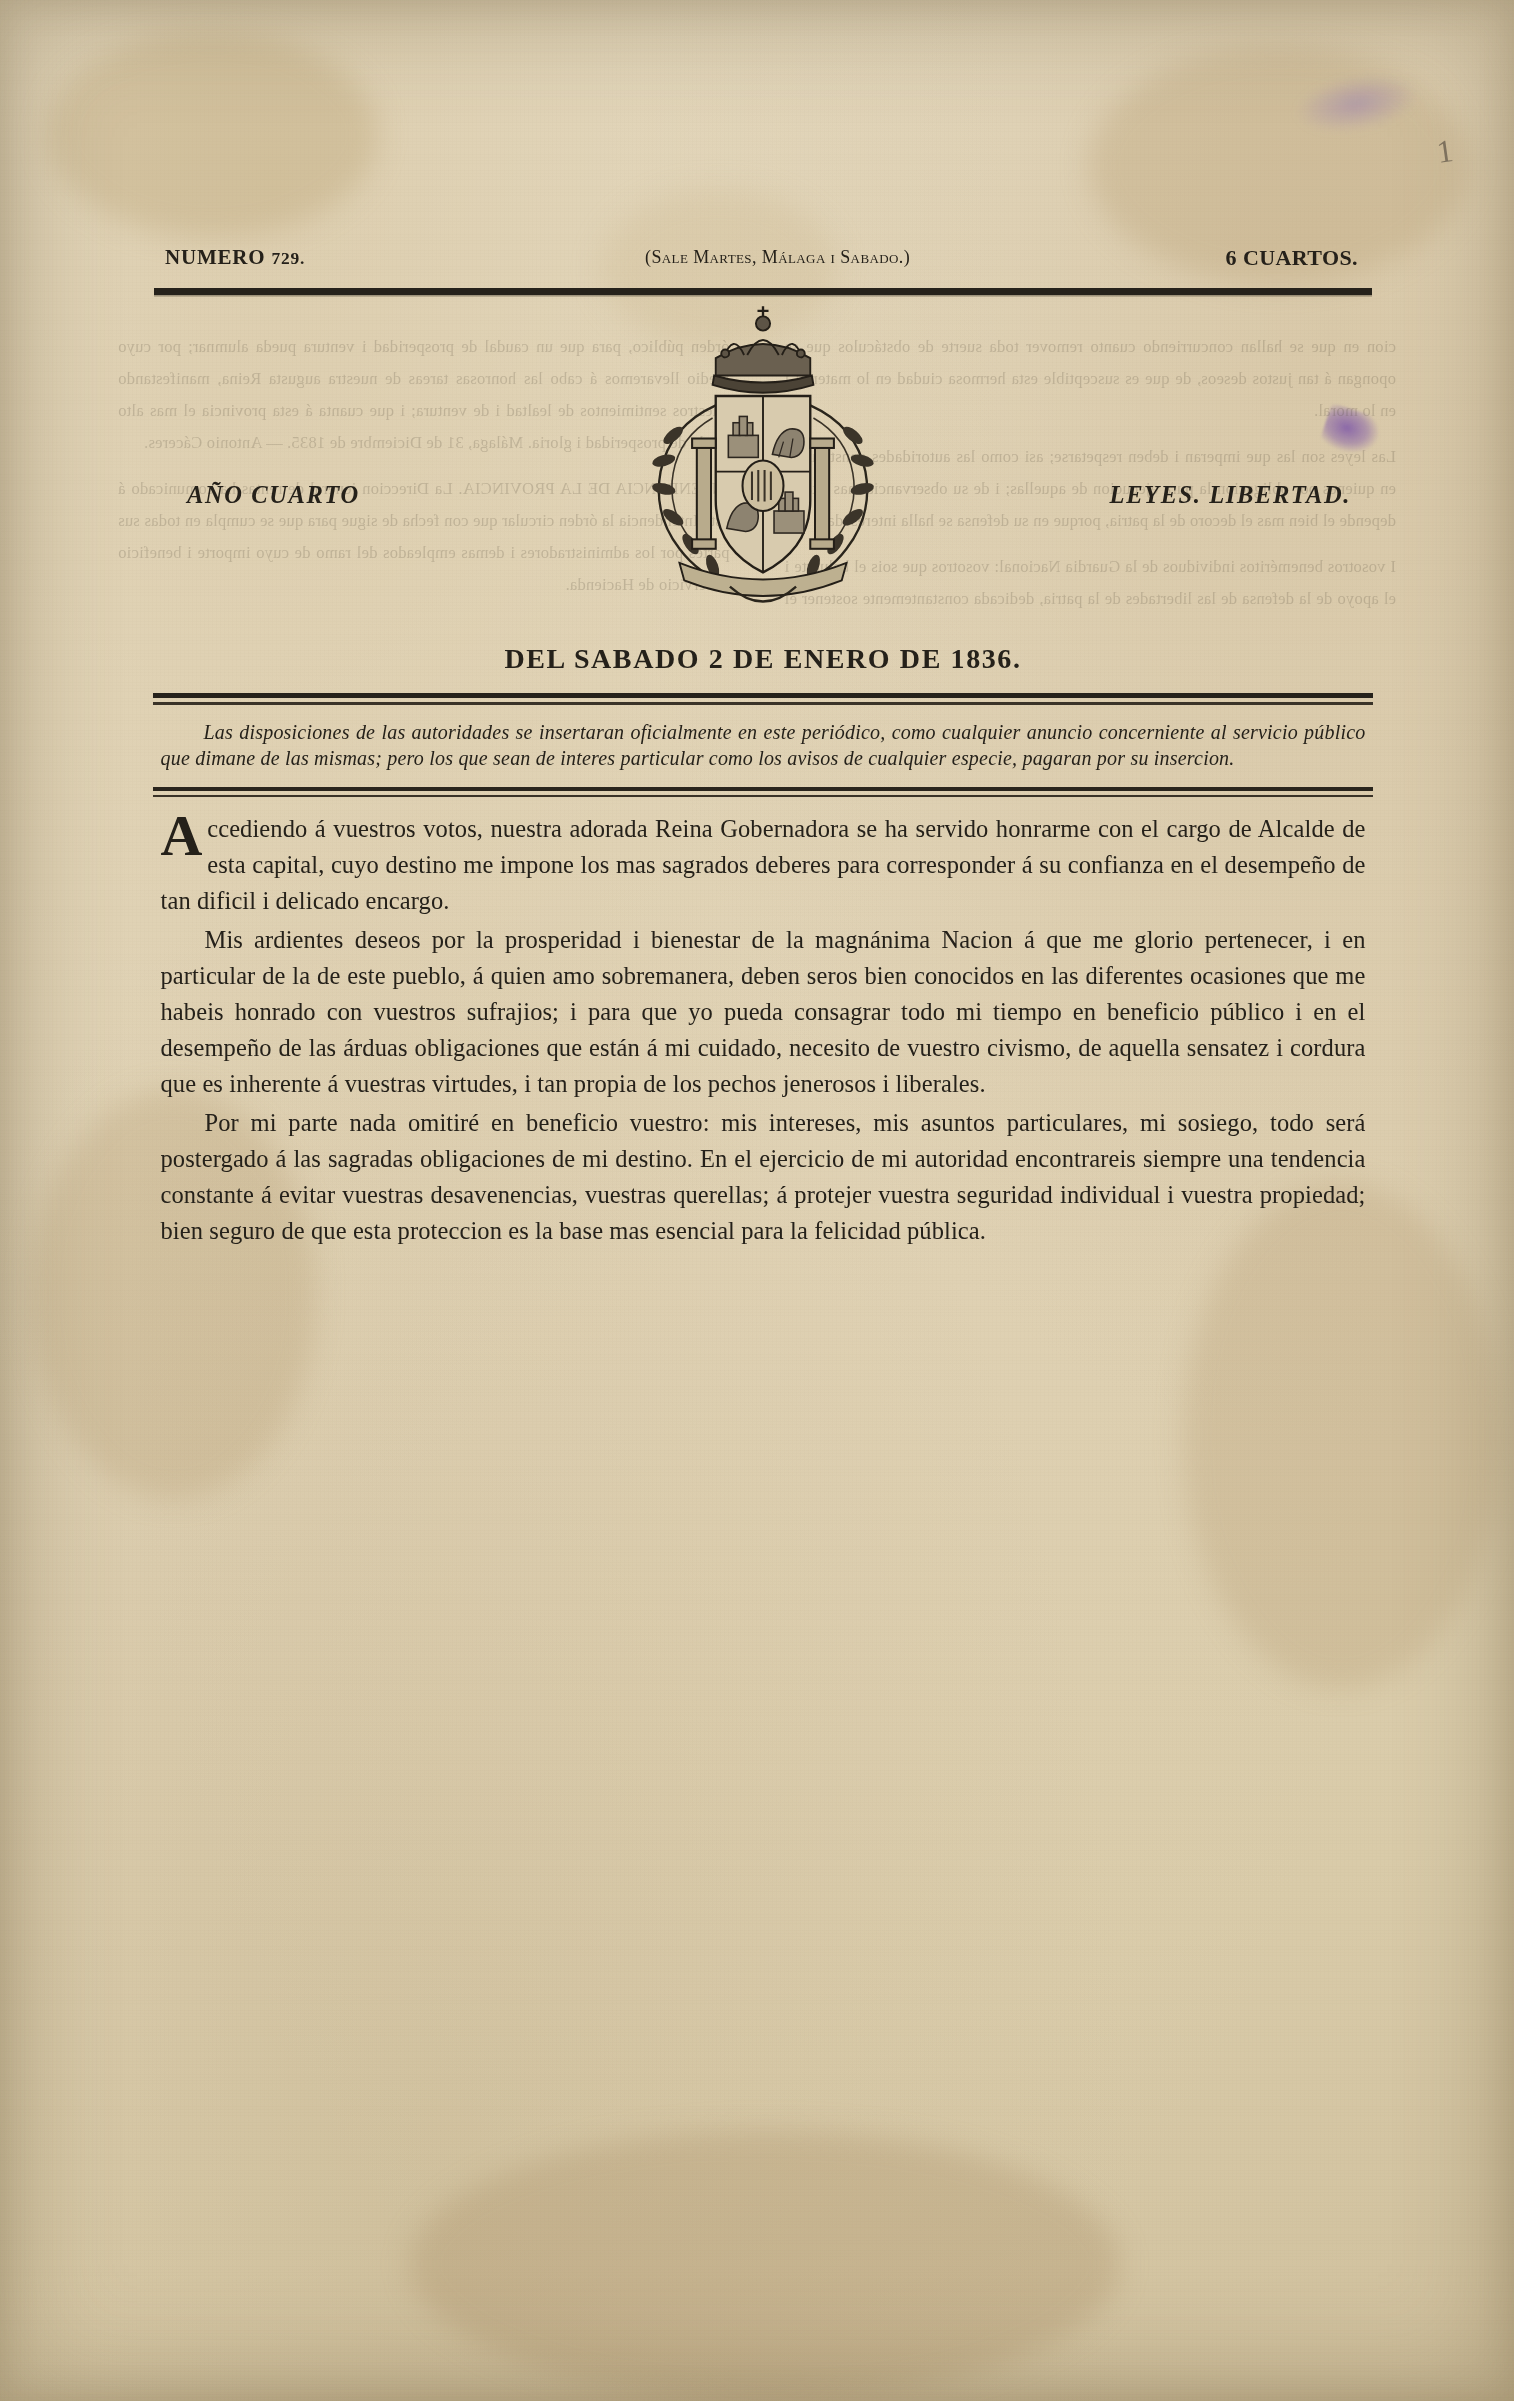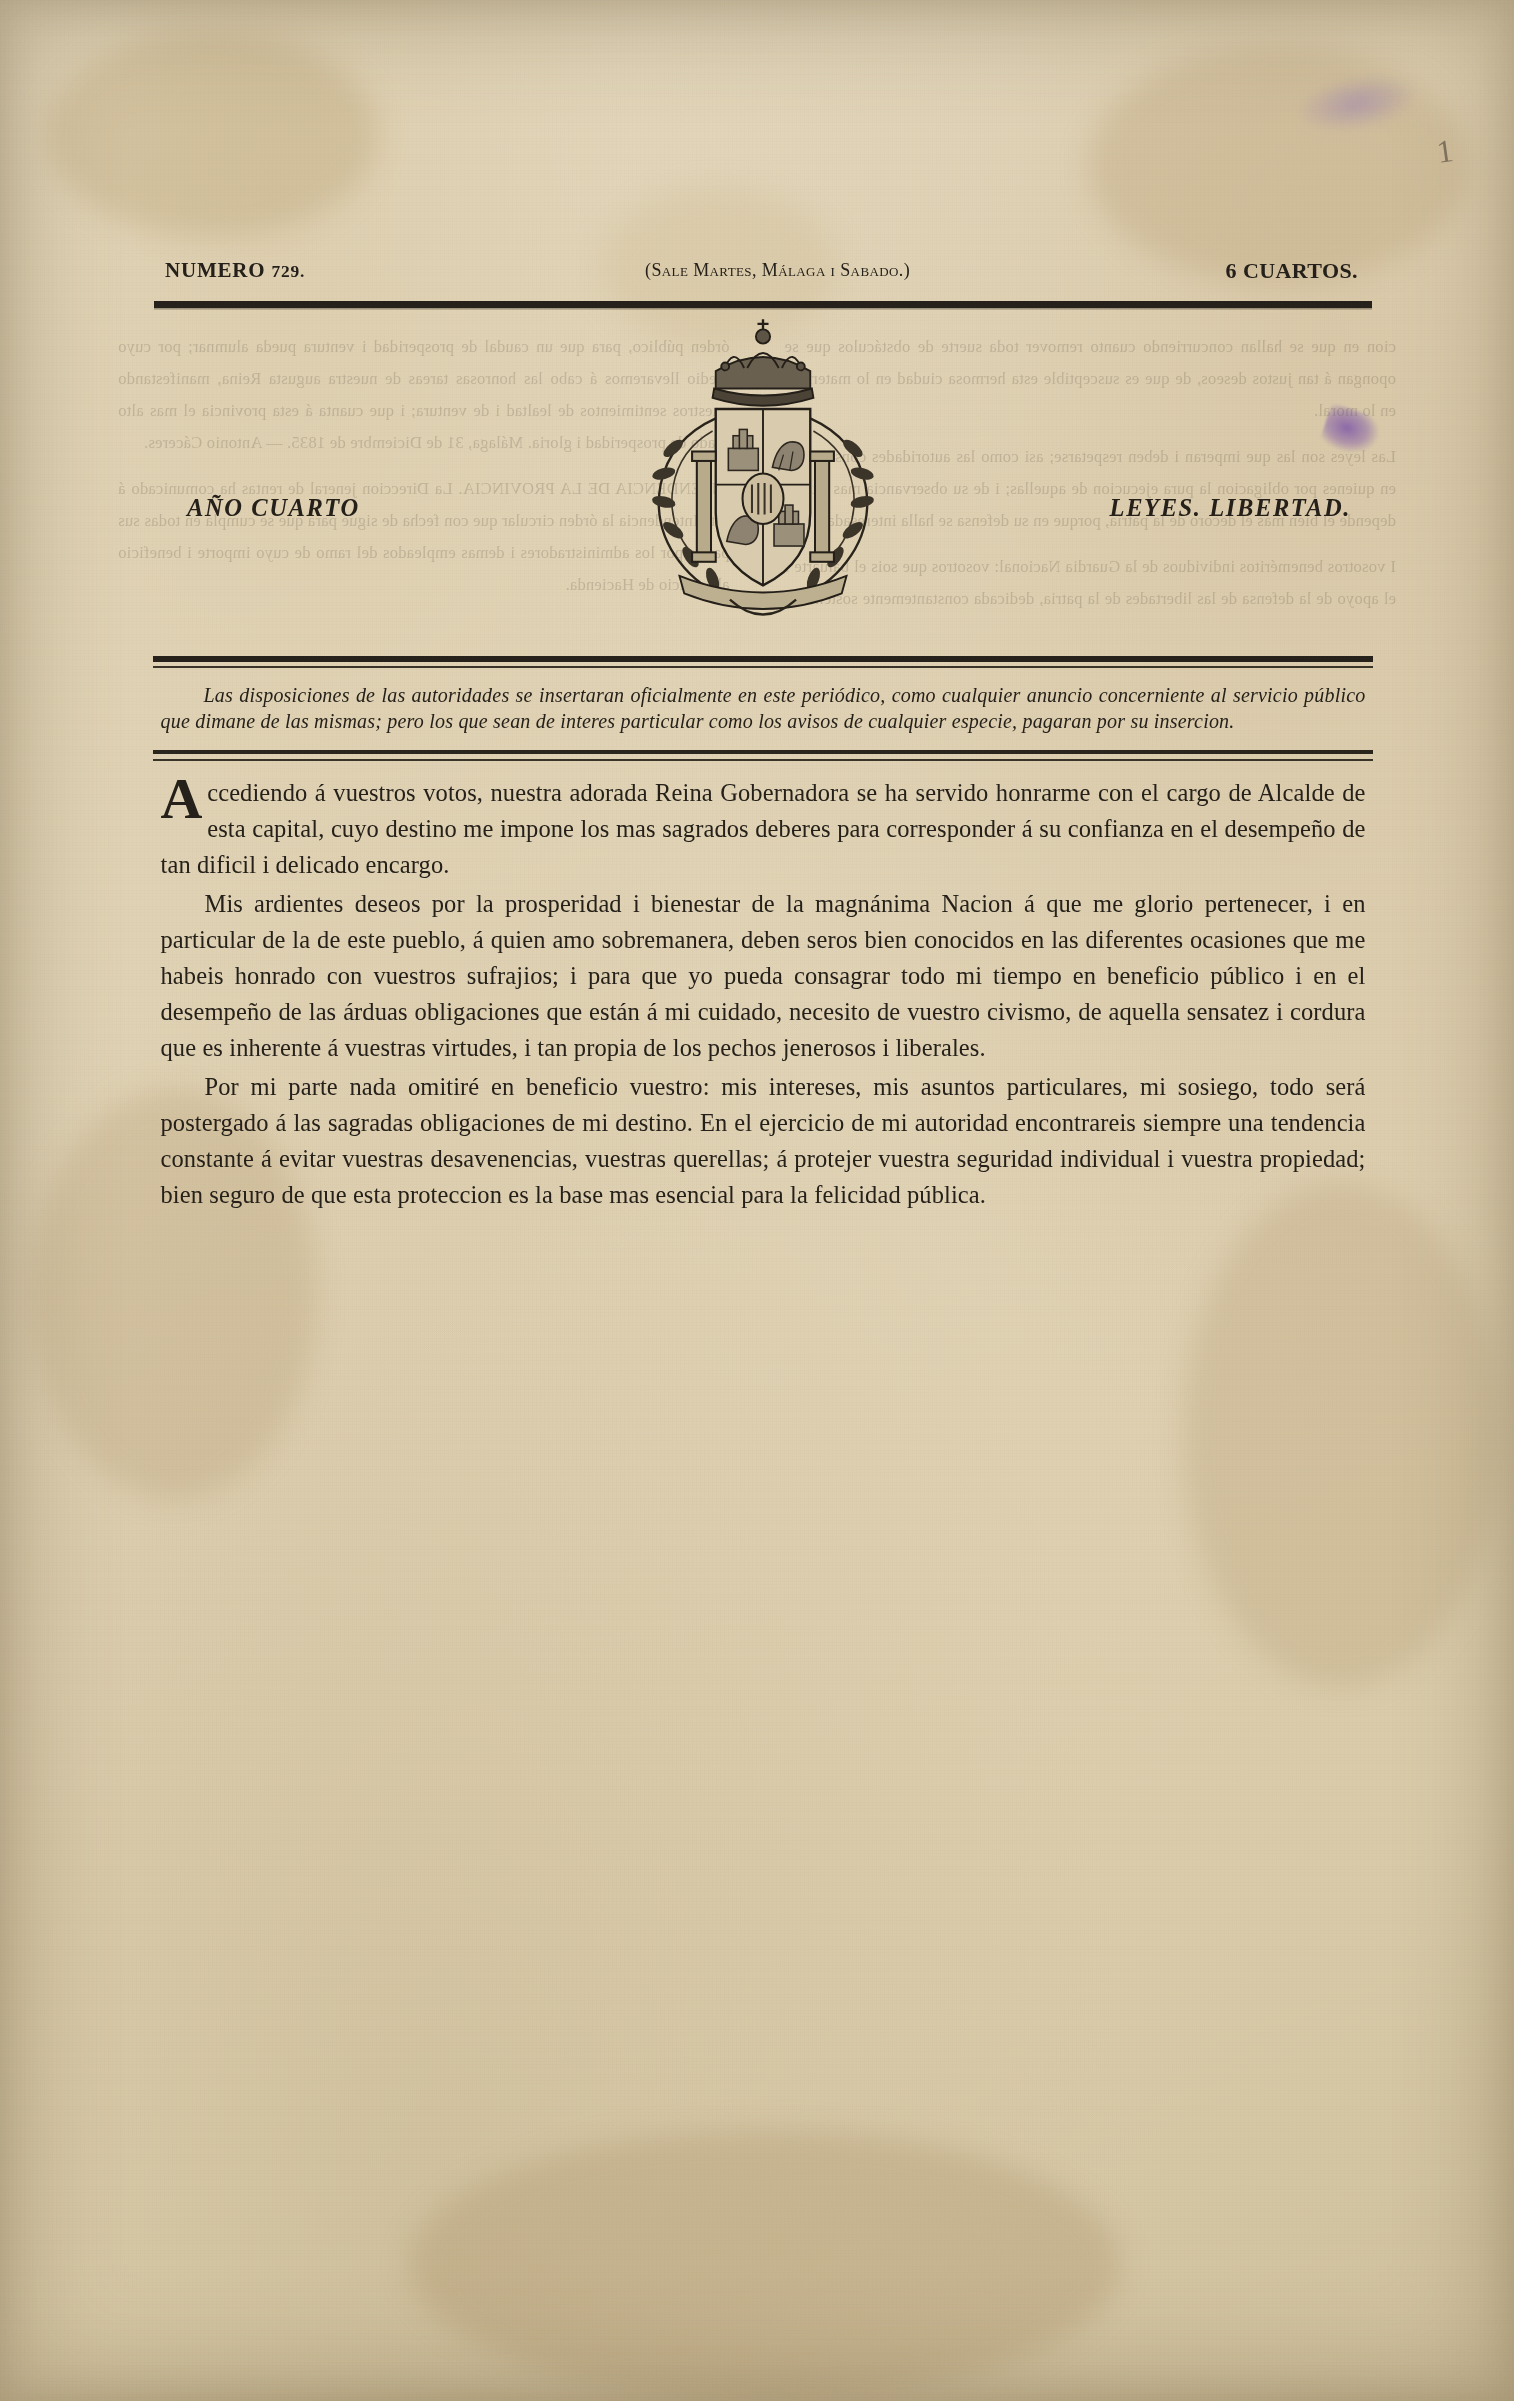--- a/index.html
+++ b/index.html
@@ -71,21 +71,21 @@
     text-align: justify;
     column-count: 2;
     column-gap: 55px;
   }
   .bleed p { margin: 0 0 14px 0; }
 
   
   .content {
     position: absolute;
     left: 140px;
-    top: 13px;
+    top: 0;
     width: 1246px;
     color: #25211a;
   }
 
   
   .masthead {
     position: relative;
     height: 35px;
     margin-top: 245px;
     font-family: "Liberation Serif", serif;
@@ -371,20 +371,21 @@
             <rect x="270" y="300" width="30" height="12"></rect>
           </g>
 
           <path d="M104 330 Q210 372 316 330 L310 352 Q210 392 110 352 Z" fill="#bdb090" stroke="#241f18" stroke-width="2.4"></path>
 
           <path d="M168 360 Q210 398 252 360" stroke="#2a251c" stroke-width="3" fill="none"></path>
         </g>
       </svg>
     </div>
 
+    <div class="title-date">DEL SABADO 2 DE ENERO DE 1836.</div>
 
     <div class="rule-double">
       <div class="r1"></div>
       <div class="r2"></div>
     </div>
 
     <div class="notice"><span class="indent"></span><span>Las disposiciones de las autoridades se insertaran oficialmente en este periódico, como cualquier anuncio concerniente al servicio público que dimane de las mismas; pero los que sean de interes particular como los avisos de cualquier especie, pagaran por su insercion.</span></div>
 
     <div class="rule-thin2">
       <div class="r1"></div>

